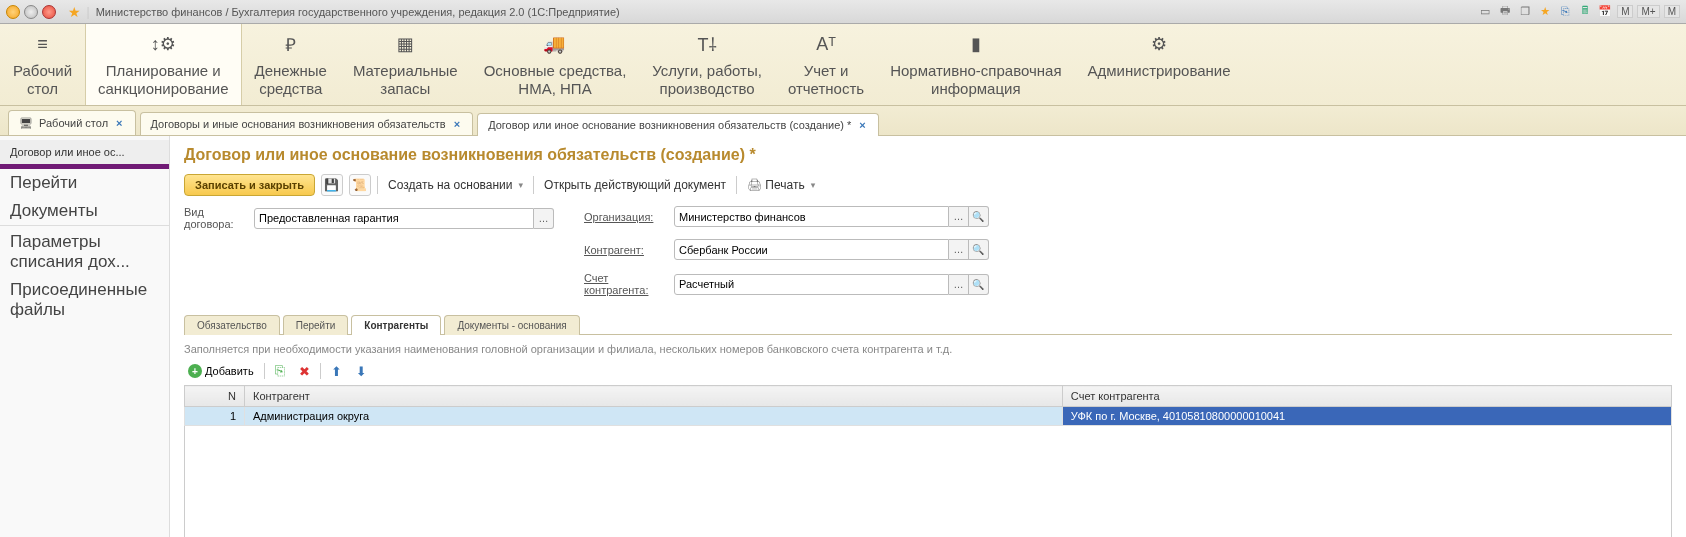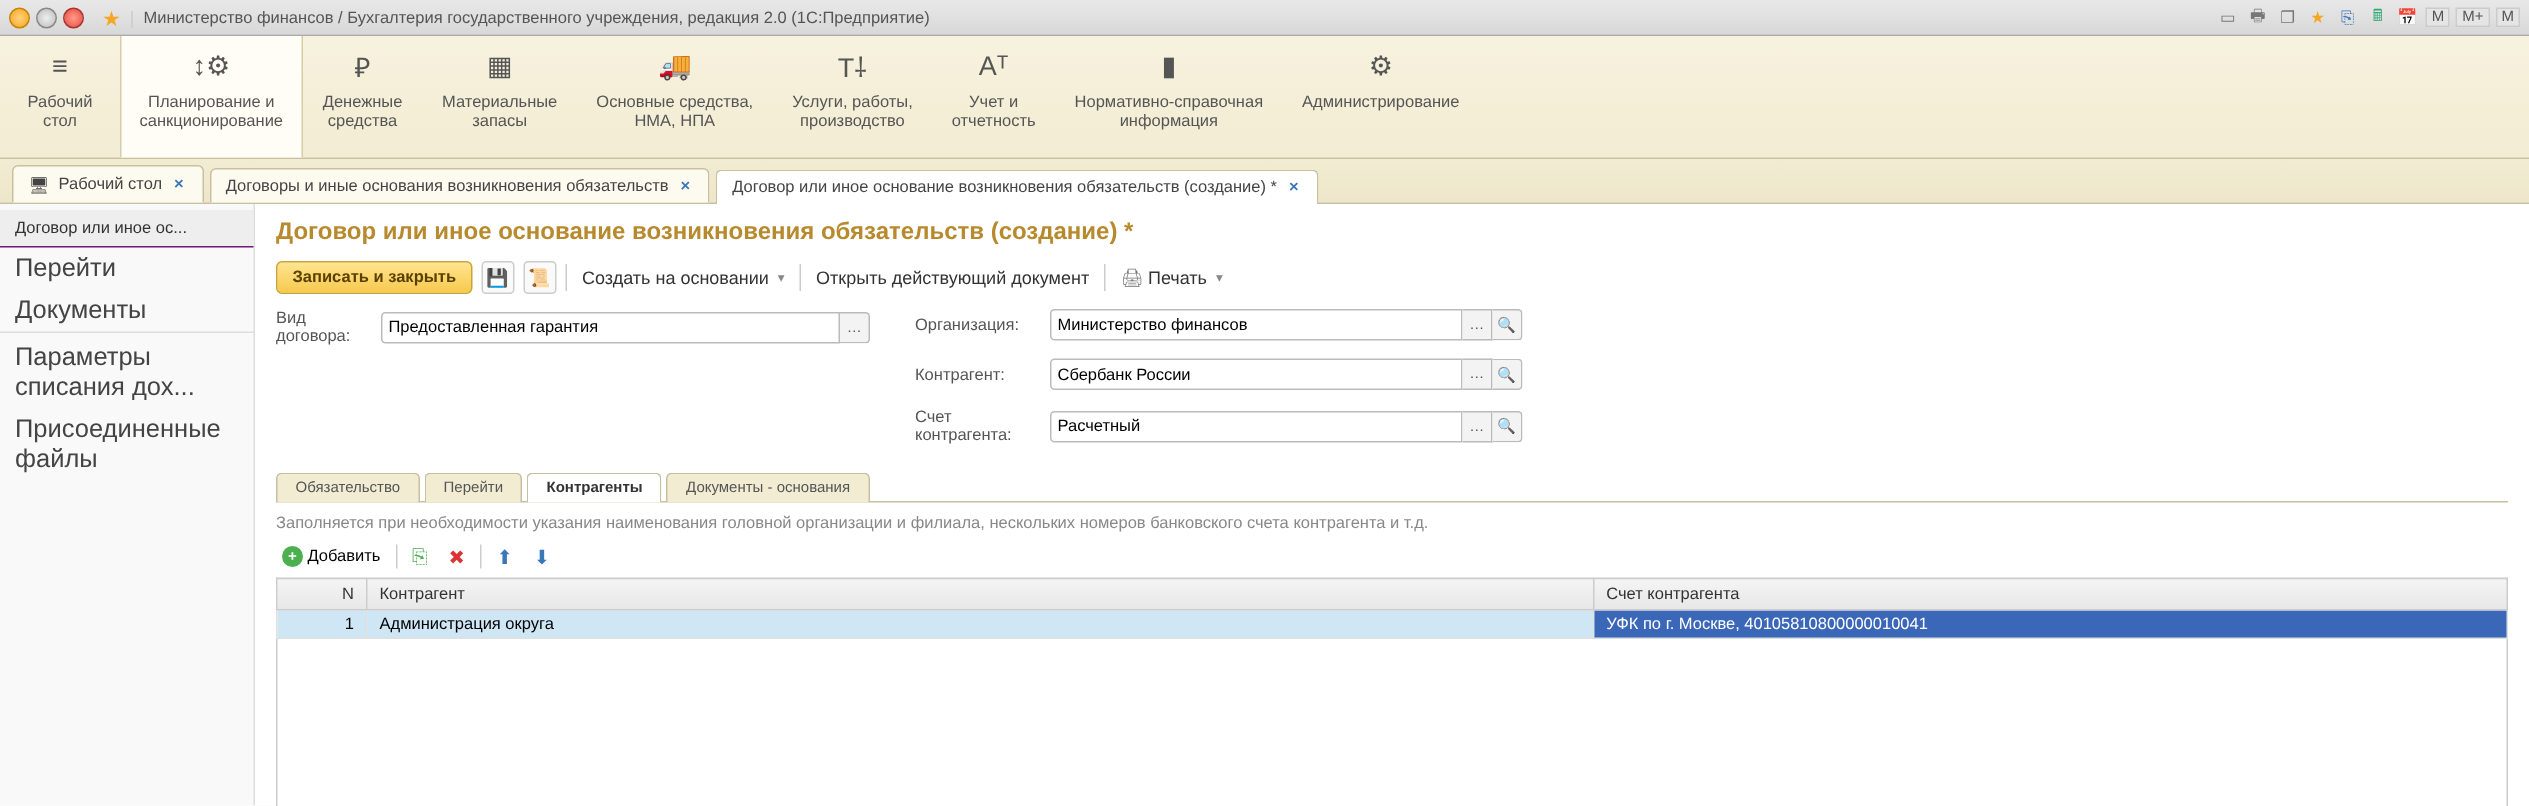--- a/index.html
+++ b/index.html
@@ -18,50 +18,50 @@
 .titlebar .right .ico { width: 16px; height: 16px; display: flex; align-items:center; justify-content:center; font-size:11px; color:#777; }
 .titlebar .right .m { background:#e5e5e5; border:1px solid #ccc; padding:0 3px; font-size:10px; color:#555;}
 .titlebar .right .calc { color:#3a7; }
 .titlebar .right .cal { color:#c80; }
 
 
 .ribbon { height: 82px; background: linear-gradient(#f7f2de,#f2ecd3); display: flex; border-bottom: 1px solid #c8c0a0; }
 .ribbon .item { min-width: 80px; padding: 8px 12px 4px; display: flex; flex-direction: column; align-items: center; justify-content: flex-start; cursor: pointer; border-right: 1px solid transparent; border-left: 1px solid transparent; text-align:center; }
 .ribbon .item.active { background: #fffdf5; border-left:1px solid #d6cda8; border-right:1px solid #d6cda8; }
 .ribbon .item .ico { height: 24px; font-size: 18px; color: #555; display:flex; align-items:center; justify-content:center;}
-.ribbon .item .label { font-size: 11px; color: #555; margin-top: 6px; line-height: 1.2; }
+.ribbon .item .label { font-size: 15px; color: #555; margin-top: 6px; line-height: 1.2; }
 
 
 .tabbar { height: 30px; background: linear-gradient(#f2ecd3,#ede6c9); display: flex; align-items: flex-end; padding-left: 8px; border-bottom: 1px solid #c8c0a0;}
 .tab { background: #fdfbef; border:1px solid #c8c0a0; border-bottom:none; border-radius: 4px 4px 0 0; padding: 5px 10px; margin-right: 4px; display:flex; align-items:center; gap:6px; font-size:11px; color:#444; }
 .tab .close { color:#3a77b8; font-weight:bold; cursor:pointer; padding: 0 2px;}
 .tab.active { background:#fff; position:relative; top:1px;}
 .tab .ico { width:14px; height:14px; display:inline-flex; align-items:center; justify-content:center;}
 
 
 .main { display: flex; height: calc(537px - 24px - 82px - 30px); background: #fff; }
 .sidebar-left { width: 170px; border-right: 1px solid #ddd; background:#f9f9f9; padding:4px 0;}
 .sidebar-left .item { padding: 4px 10px; font-size: 17px; color:#444; cursor:pointer; }
 .sidebar-left .item.section { font-weight:normal; border-bottom:1px solid #ddd; padding-bottom:4px; margin-bottom:2px;}
-.sidebar-left .item.header { color:#333; font-size:11px; white-space:nowrap; overflow:hidden; text-overflow:ellipsis; padding:6px 10px; border-bottom:1px solid #701a75; background:#eee;}
+.sidebar-left .item.header { color:#333; font-size:11px; white-space:nowrap; overflow:hidden; text-overflow:ellipsis; padding:6px 10px; border-bottom:5px solid #701a75; background:#eee;}
 
 .content { flex:1; padding: 10px 14px; overflow:auto; }
 .page-title { font-size: 16px; font-weight: bold; color: #b88a2e; margin-bottom: 10px; }
 
 .toolbar { display:flex; align-items:center; gap:6px; margin-bottom:10px; }
 .btn-yellow { background: linear-gradient(#ffe490,#f7c94e); border:1px solid #c9a634; border-radius: 4px; padding: 4px 10px; font-weight:bold; color:#5a4100; font-size:11px; cursor:pointer;}
 .toolbar .ico-btn { width:22px; height:22px; border:1px solid #ccc; border-radius:3px; background:#fafafa; display:flex; align-items:center; justify-content:center; font-size:12px; cursor:pointer; color:#555;}
 .toolbar .link-btn { font-size:12px; color:#333; cursor:pointer; padding: 4px 4px; display:flex; align-items:center; gap:3px;}
 .toolbar .sep { width:1px; height:18px; background:#ccc; }
 .toolbar .dd::after { content:"▾"; font-size:9px; margin-left:3px; color:#888;}
 
 .form-row { display:flex; align-items:center; margin-bottom:6px; }
 .form-row .lbl { width: 70px; font-size:11px; color:#555; }
 .form-row .field-wrap { display:flex; align-items:center; }
-.form-row .lbl2 { font-size:11px; color:#555; display:inline-block; text-align:left; }
+.form-row .lbl2 { font-size:11px; color:#555; display:inline-block; text-align:left;text-decoration:underline; }
 .lbl2.w1 { width: 90px; }
 .form-row input[type=text] { border:1px solid #bbb; background:#fff; padding:2px 4px; font-size:11px; height:21px; border-radius:3px 0 0 3px;}
 .form-row .inp-btn { height:21px; width:20px; border:1px solid #bbb; border-left:none; background:#f3f3f3; display:flex; align-items:center; justify-content:center; font-size:10px; cursor:pointer; color:#555;}
 .form-row .inp-btn.last { border-radius: 0 3px 3px 0;}
 .col-left .field-wrap { margin-left: 0; }
 .col-right { display:flex; flex-direction:column; gap:6px;}
 .cols { display:flex; gap:30px; margin-bottom:12px;}
 
 .inner-tabs { display:flex; border-bottom:1px solid #c8c0a0; }
 .inner-tabs .itab { background:#f2ecd3; border:1px solid #c8c0a0; border-bottom:none; border-radius:4px 4px 0 0; padding:4px 12px; font-size:10px; color:#555; margin-right:3px; cursor:pointer; position:relative; top:1px;}
@@ -199,21 +199,21 @@
           <span style="color:#777;">🖨</span>
           <span>Печать</span>
         </span>
     </div>
 
     <div class="cols">
       <div class="col-left">
         <div class="form-row">
           <span class="lbl">Вид договора:</span>
           <div class="field-wrap">
-            <input type="text" style="width: 306px;" value="Предоставленная гарантия">
+            <input type="text" style="width: 280px;" value="Предоставленная гарантия">
             <div class="inp-btn last">…</div>
           </div>
         </div>
       </div>
       <div class="col-right">
         <div class="form-row">
           <span class="lbl2 w1">Организация:</span>
           <div class="field-wrap">
             <input type="text" style="width: 275px;" value="Министерство финансов">
             <div class="inp-btn">…</div>

